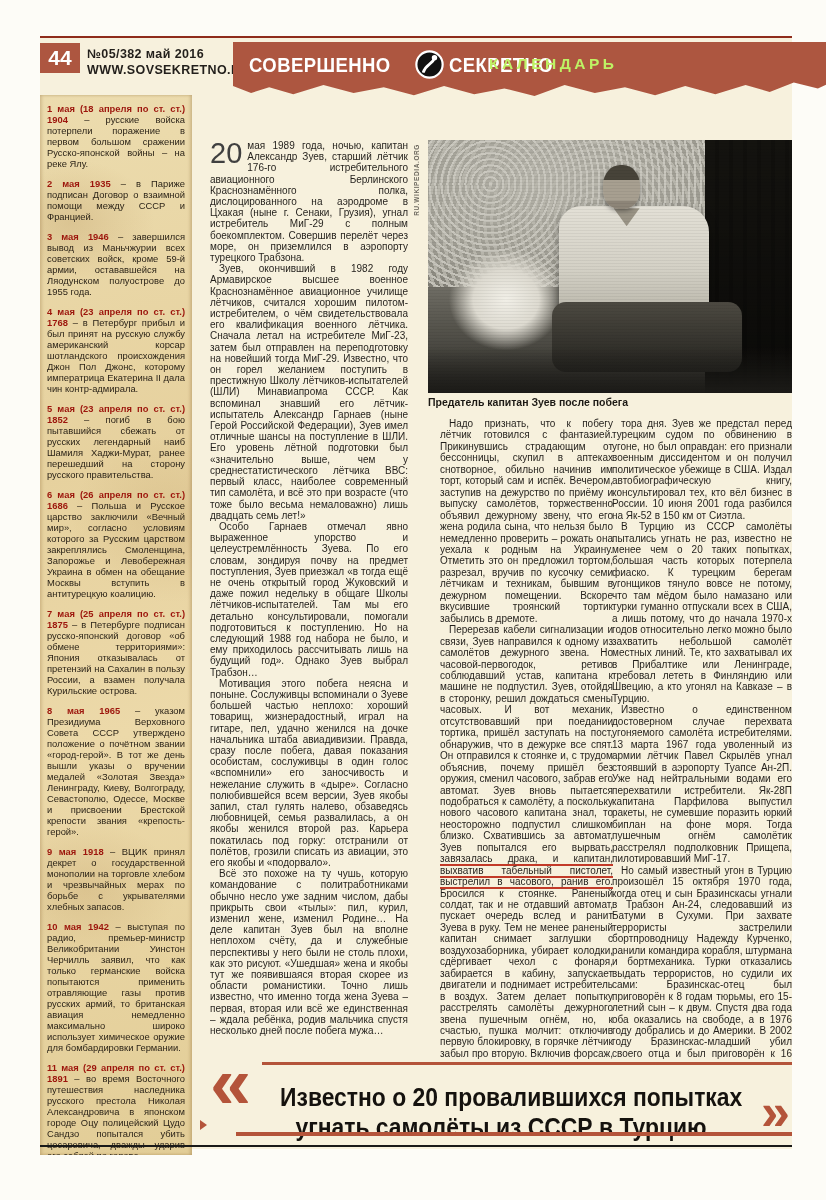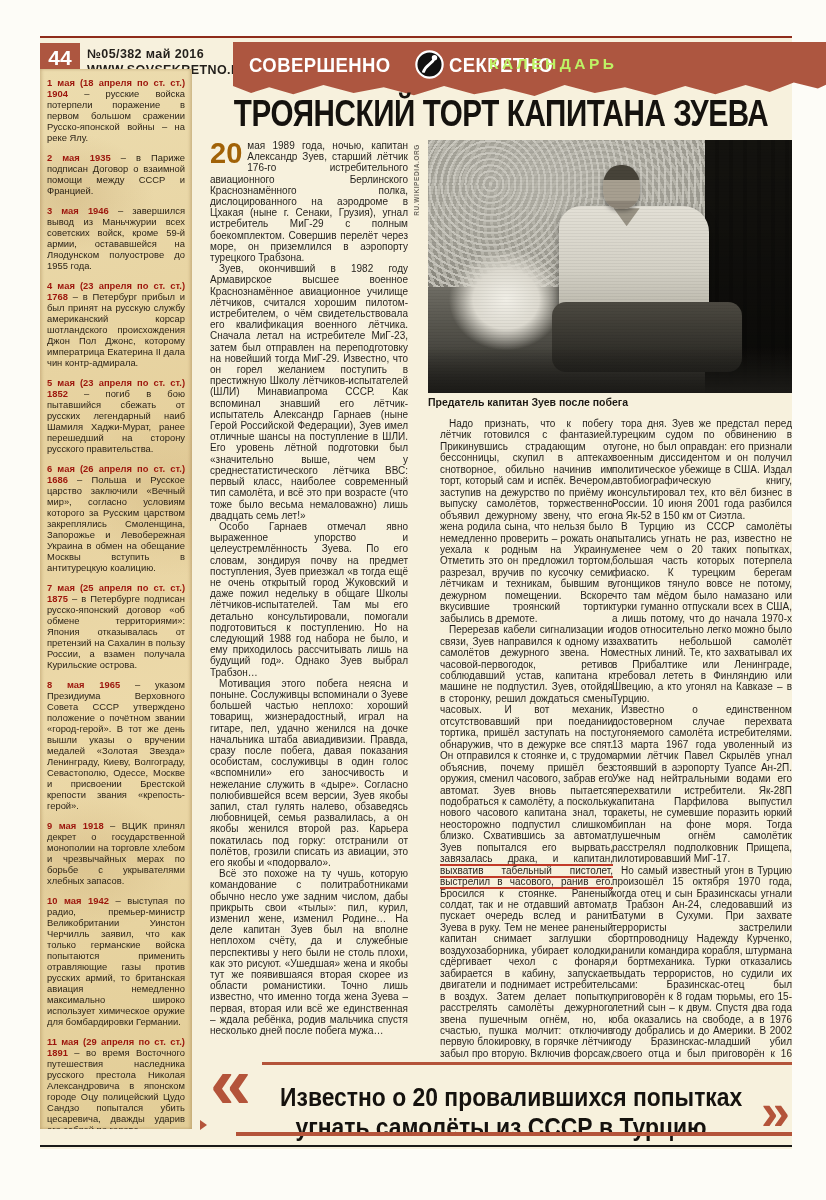--- a/index.html
+++ b/index.html
@@ -21,37 +21,37 @@
   .mh-word{color:#fff;font-weight:800;font-size:21px;letter-spacing:.5px;transform:scaleX(.88);transform-origin:left center;white-space:nowrap;}
   .mh-word.right{transform-origin:left center;}
   .mh-logo{width:29px;height:29px;flex:0 0 auto;}
   .mh-section{position:absolute;left:256px;top:13px;color:#bef264;font-weight:700;font-size:15.5px;letter-spacing:3.5px;white-space:nowrap;}
 
   
   .headline{position:absolute;left:170px;top:54px;width:582px;height:48px;display:flex;align-items:center;justify-content:center;}
   .headline span{font-weight:800;font-size:37px;color:#15120e;white-space:nowrap;transform:scaleX(.8);letter-spacing:-.5px;}
 
   
-  .sidebar{position:absolute;left:0;top:33px;width:152px;height:1060px;overflow:hidden;
+  .sidebar{position:absolute;left:0;top:59px;width:152px;height:1060px;overflow:hidden;
            background:
              radial-gradient(120px 90px at 20% 12%,rgba(150,105,45,.18),transparent 70%),
              radial-gradient(140px 120px at 85% 40%,rgba(150,105,45,.14),transparent 70%),
              radial-gradient(130px 100px at 30% 75%,rgba(150,105,45,.16),transparent 70%),
              linear-gradient(165deg,#ecdcae 0%,#e6d19e 35%,#ecd9a9 60%,#e2cd97 100%);
            box-shadow:inset -2px 0 3px rgba(120,80,30,.25), inset 2px 0 3px rgba(120,80,30,.2);}
   .sidebar-inner{padding:8px 7px 0 7px;font-size:9.4px;line-height:11px;text-align:justify;color:#2c2418;}
   .entry{margin-bottom:9px;}
   .entry .d{font-weight:800;color:#9c150c;}
 
   
   .maincol{position:absolute;left:170px;top:104px;width:198px;height:919px;overflow:hidden;
            font-size:10px;line-height:11.2px;text-align:justify;}
   .maincol p{margin:0;text-indent:9px;}
   .maincol p.lead{text-indent:0;}
-  .dropcap{float:left;font-size:29px;line-height:24px;font-weight:700;margin:1px 5px 0 0;color:#a16207;}
+  .dropcap{float:left;font-size:29px;line-height:24px;font-weight:400;margin:1px 5px 0 0;color:#404040;}
 
   
   .figure{position:absolute;left:388px;top:104px;width:364px;height:253px;}
   .photo{position:absolute;inset:0;overflow:hidden;background:linear-gradient(180deg,#a19f97 0%,#8d8b83 40%,#5a584ف 70%,#31302b 100%);}
   .ph-base{position:absolute;inset:0;background:linear-gradient(180deg,#a5a39a 0%,#908e85 38%,#5f5d55 68%,#2e2d28 100%);}
   .ph-foliage{position:absolute;left:0;top:0;width:78%;height:58%;
       background:
         repeating-radial-gradient(circle at 22% 30%,#cfcdc4 0 2px,transparent 2px 6px),
         repeating-radial-gradient(circle at 60% 55%,#bdbbb1 0 3px,transparent 3px 7px),
         radial-gradient(90% 90% at 40% 30%,#b7b5ab 0%,#9d9b91 70%,transparent 100%);
@@ -115,23 +115,20 @@
             <circle cx="16" cy="16" r="14.5" fill="#111" stroke="#fff" stroke-width="2.4"></circle>
             <path d="M9 25 C12 15 19 17 22 8" stroke="#fff" stroke-width="3" fill="none"></path>
             <circle cx="21.5" cy="8.5" r="3" fill="#fff"></circle>
           </svg>
         </span>
         <span class="mh-word right">СЕКРЕТНО</span>
       </div>
       <div class="mh-section">КАЛЕНДАРЬ</div>
     </div>
 
-    <div class="headline">
-      <span>ТРОЯНСКИЙ ТОРТ КАПИТАНА ЗУЕВА</span>
-    </div>
 
     <div class="sidebar">
       <div class="sidebar-inner">
 
           <div class="entry"><span class="d">1 мая (18 апреля по ст. ст.) 1904</span> <span>– русские войска потерпели поражение в первом большом сражении Русско-японской войны – на реке Ялу.</span></div>
 
           <div class="entry"><span class="d">2 мая 1935</span> <span>– в Париже подписан Договор о взаимной помощи между СССР и Францией.</span></div>
 
           <div class="entry"><span class="d">3 мая 1946</span> <span>– завершился вывод из Маньчжурии всех советских войск, кроме 59-й армии, остававшейся на Ляодунском полуострове до 1955 года.</span></div>
 

